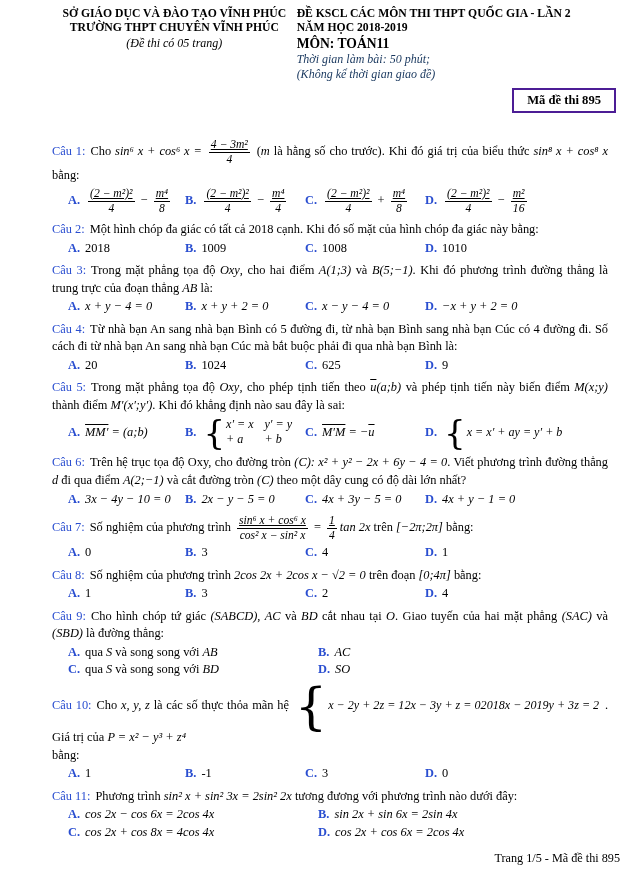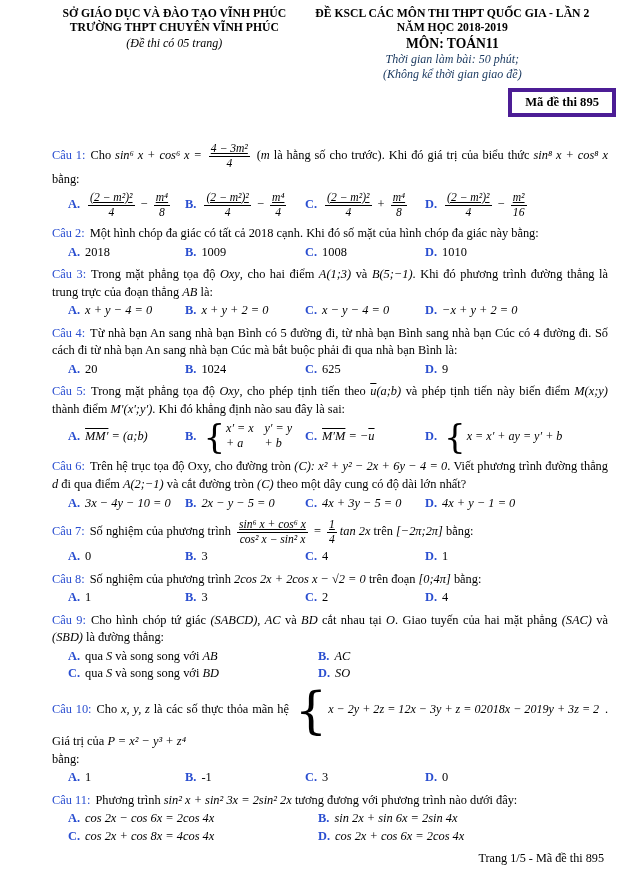--- a/index.html
+++ b/index.html
@@ -5,46 +5,46 @@
   html,body{margin:0;padding:0;}
   body{
     width:628px;height:889px;background:#ffffff;color:#000;
     font-family:"Liberation Serif","DejaVu Serif",serif;
     font-size:12.4px;position:relative;overflow:hidden;
   }
   .page{position:absolute;inset:0;padding:7px 20px 0 52px;box-sizing:border-box;}
   
   .header{display:flex;}
   .h-left{width:44%;text-align:center;}
-  .h-right{width:56%;text-align:center;}
+  .h-right{width:56%;text-align:left;}
   .hb{font-weight:bold;font-size:11.7px;white-space:nowrap;line-height:1.22;}
   .h-sub{font-size:13.6px;}
   .hi{font-style:italic;font-size:12px;line-height:1.2;}
   .h-navy{color:var(--navy,#17365d);}
   .code-row{display:flex;justify-content:flex-end;margin-top:7px;}
-  .code-box{border:4px solid #4c1d95;padding:3px 13px;font-weight:bold;font-size:12.6px;margin-right:-8px;}
+  .code-box{border:2px solid #4c1d95;padding:3px 13px;font-weight:bold;font-size:12.6px;margin-right:-8px;}
   
   .qs{margin-top:24px;}
   .q{margin-bottom:5px;}
   .stem{margin:0 0 1px 0;text-align:justify;line-height:1.42;}
   .ql{color:var(--blue,#2a4ed0);font-weight:normal;margin-right:5px;}
   .opts{display:grid;padding-left:16px;line-height:1.4;margin:0 0 1px 0;}
   .c4{grid-template-columns:117px 120px 120px 1fr;}
   .c2{grid-template-columns:250px 1fr;}
   .opt{display:flex;align-items:center;}
   .lt{color:var(--blue,#2a4ed0);font-weight:bold;margin-right:5px;flex:none;}
   .mi{font-style:italic;}
   .ov{text-decoration:overline;}
   .frac{display:inline-flex;flex-direction:column;text-align:center;vertical-align:middle;margin:1px 3px;font-size:11.6px;line-height:1.18;}
   .fn{border-bottom:1px solid #000;padding:0 2px;text-decoration:underline;}
   .fd{padding:0 2px;}
   .sys{display:inline-flex;align-items:center;vertical-align:middle;margin:1px 2px;}
   .brace{line-height:0.85;font-weight:400;font-family:"DejaVu Serif",serif;}
   .syslines{display:inline-flex;flex-direction:row;line-height:1.32;font-size:12.1px;text-align:left;margin-left:1px;}
-  .footer{position:absolute;right:24px;top:851px;font-size:12.2px;}
+  .footer{position:absolute;right:8px;top:851px;font-size:12.2px;}
 </style>
 </head>
 <body>
 
 <div class="page">
 
   <div class="header">
     <div class="h-left">
       <div class="hb">SỞ GIÁO DỤC VÀ ĐÀO TẠO VĨNH PHÚC</div>
       <div class="hb">TRƯỜNG THPT CHUYÊN VĨNH PHÚC</div>

